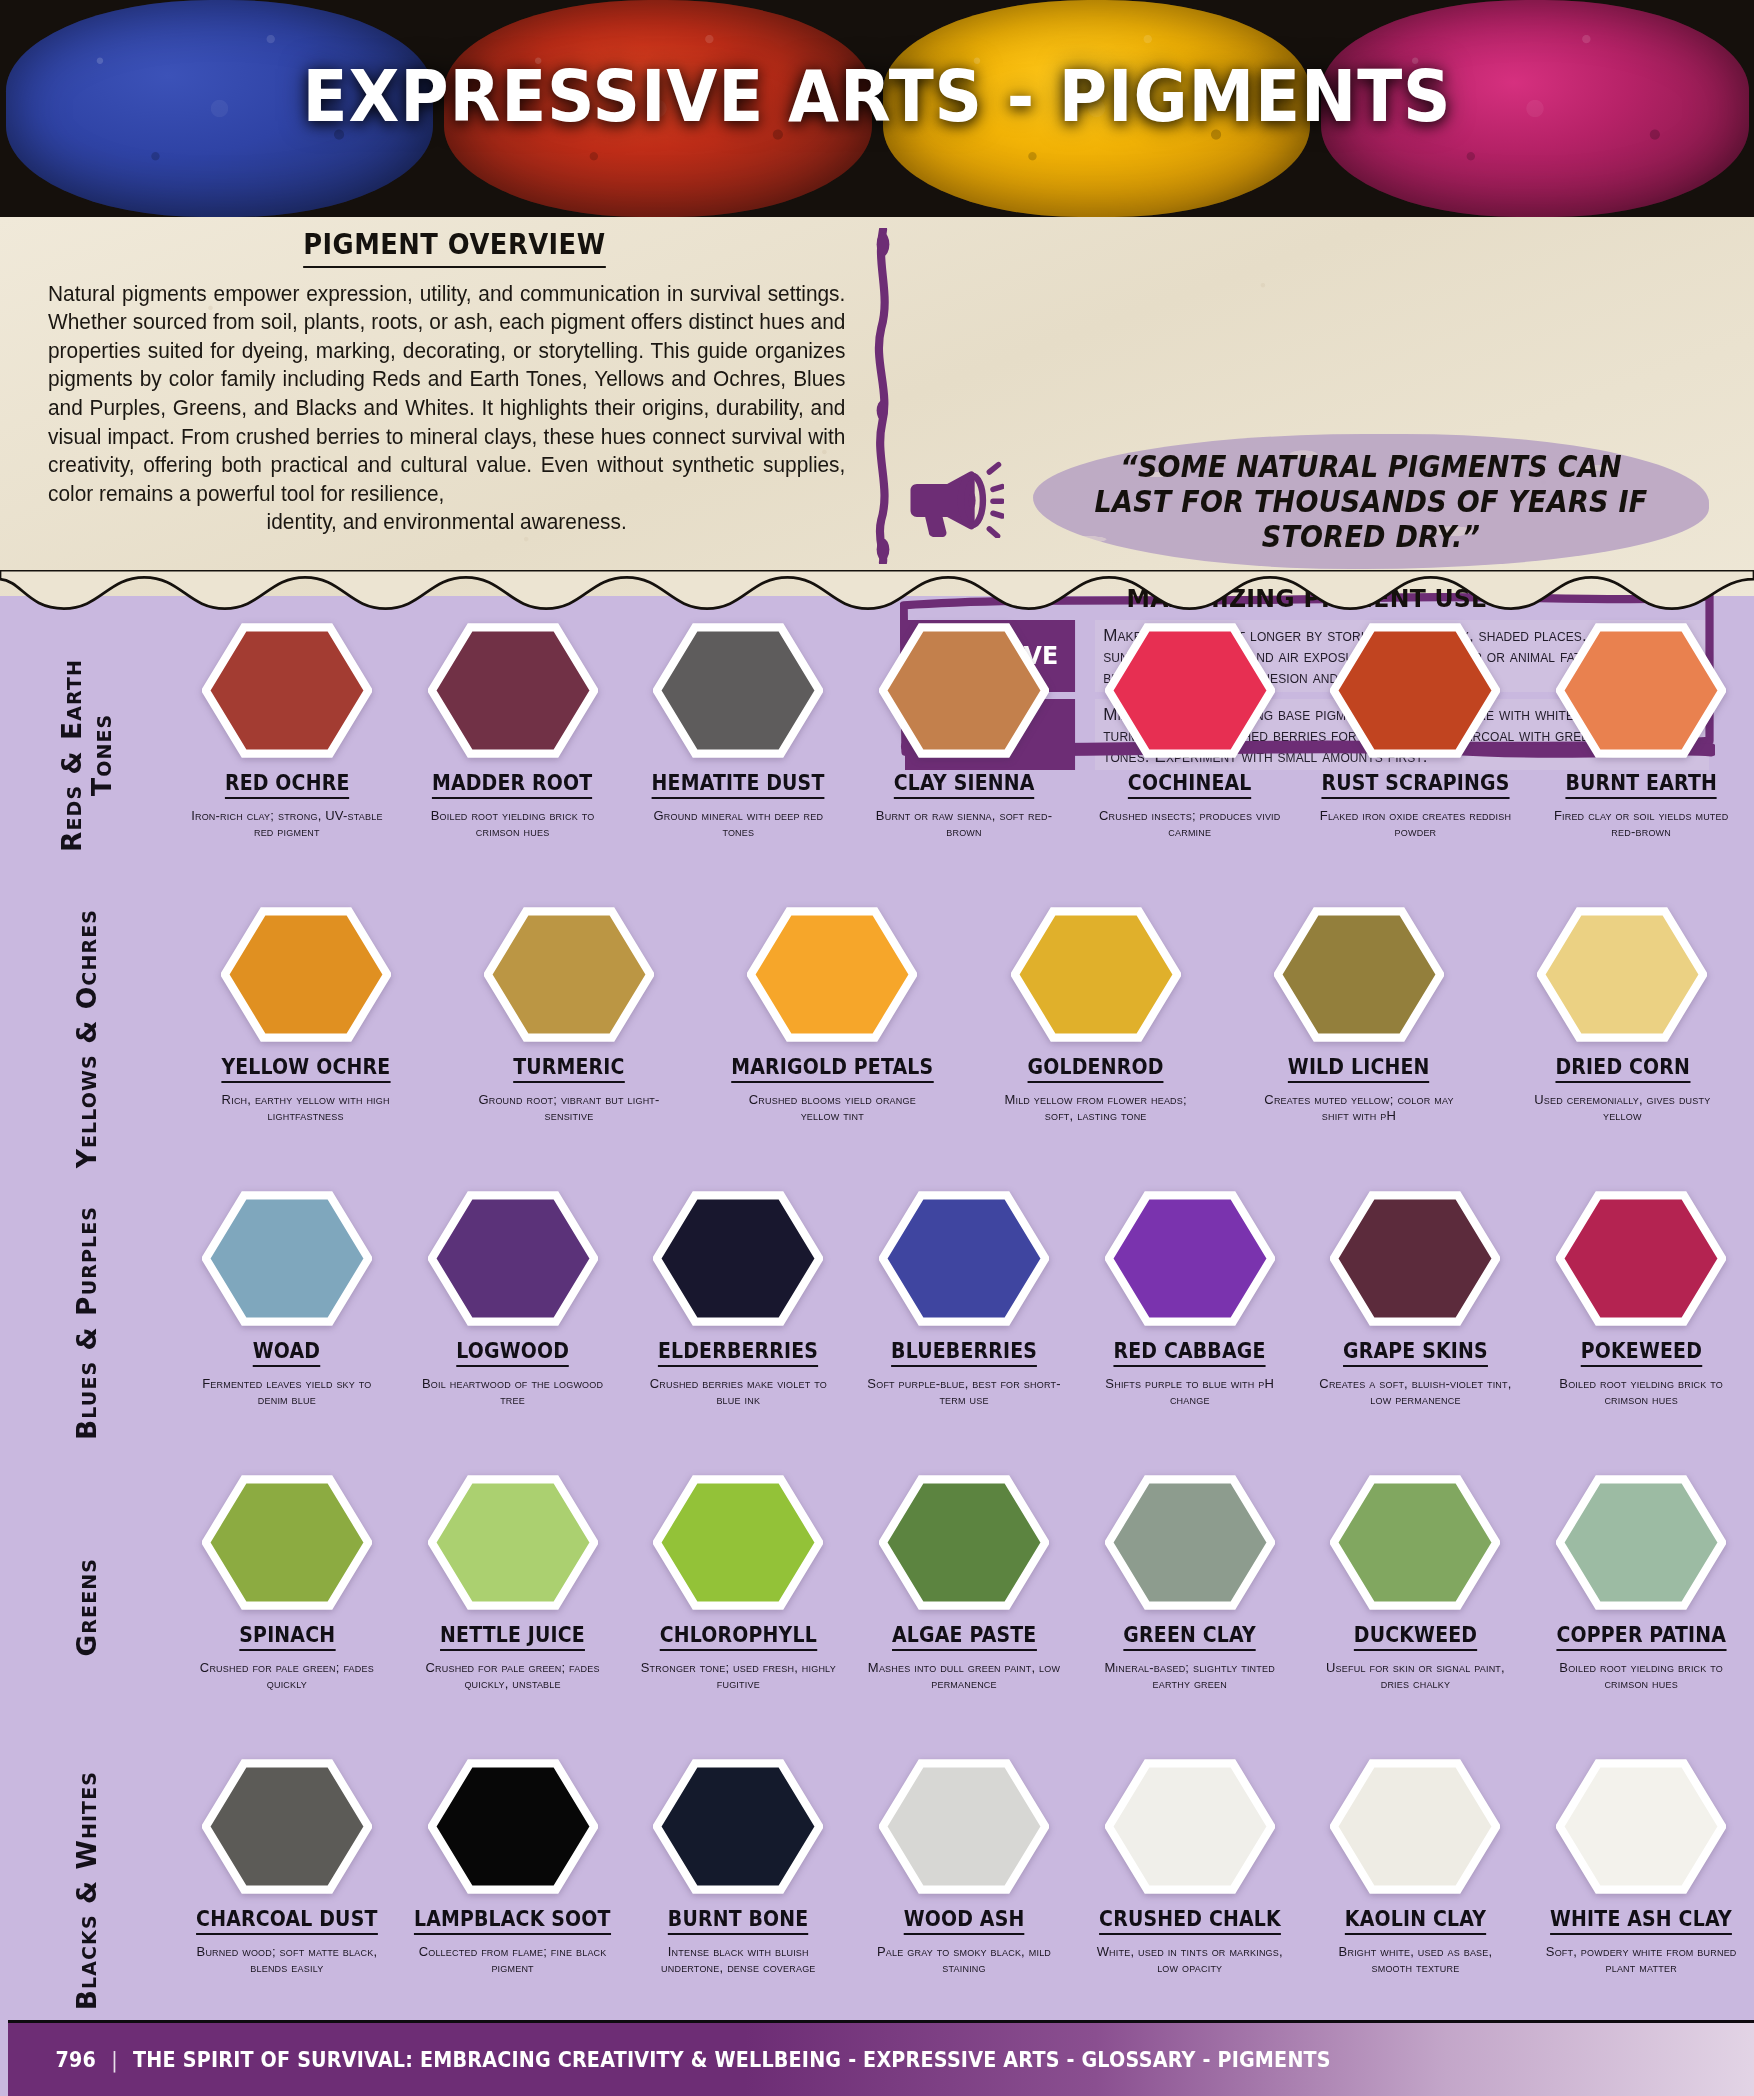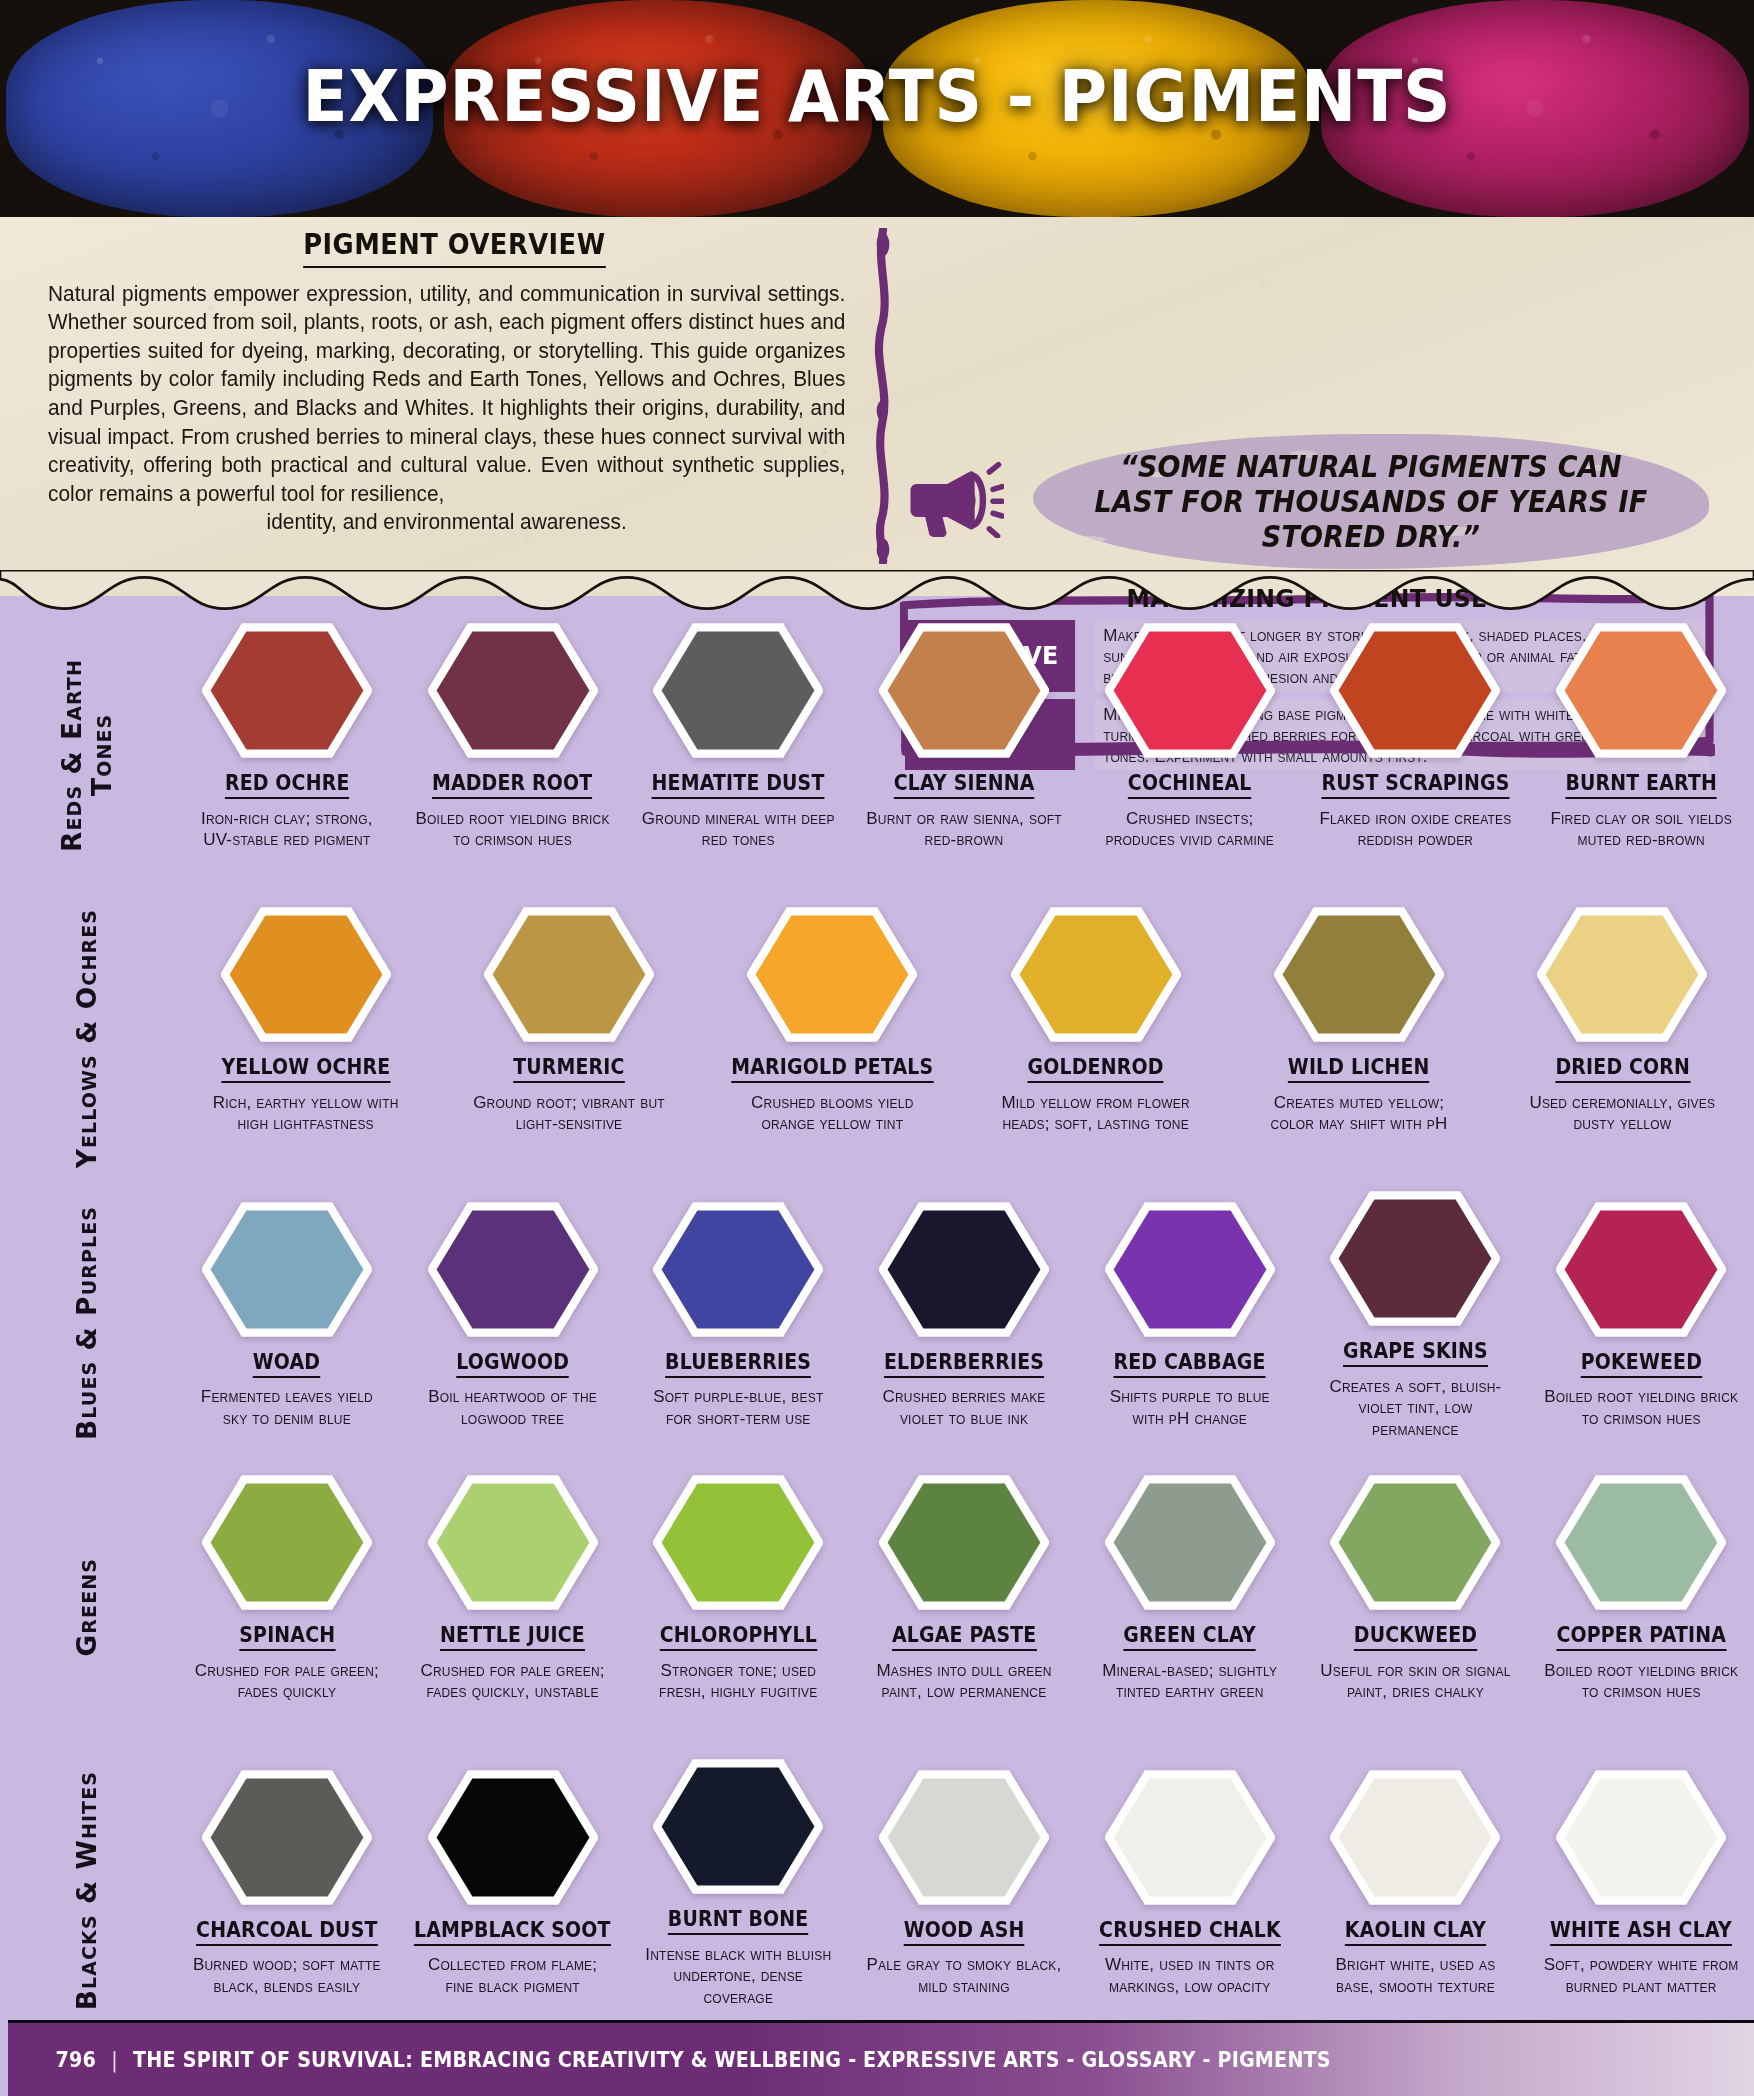--- a/index.html
+++ b/index.html
@@ -252,21 +252,21 @@
     letter-spacing: 0.2px;
     transform: scaleX(.9);
     border-bottom: 2.7px solid #120f16;
     padding-bottom: 2.7px;
     white-space: nowrap;
   }
   .cell-desc {
     margin-top: 8.2px;
     width: 196px;
     text-align: center;
-    font-size: 17px;
+    font-size: 13px;
     line-height: 1.28;
     color: #1a1520;
     font-variant: small-caps;
     letter-spacing: 0.2px;
     font-stretch: condensed;
   }
 
   
   .footer {
     position: absolute;
@@ -528,34 +528,34 @@
           <svg viewBox="0 0 186 150">
               <polygon points="46,6 140,6 182,75 140,144 46,144 4,75" fill="#5b3279" stroke="#ffffff" stroke-width="9"></polygon>
             </svg>
         </div>
         <div class="cell-name">LOGWOOD</div>
         <div class="cell-desc">Boil heartwood of the logwood tree</div>
       </div>
       <div class="cell">
         <div class="hexwrap">
           <svg viewBox="0 0 186 150">
+              <polygon points="46,6 140,6 182,75 140,144 46,144 4,75" fill="#18172e" stroke="#ffffff" stroke-width="9"></polygon>
+            </svg>
+        </div>
+        <div class="cell-name">ELDERBERRIES</div>
+        <div class="cell-desc">Crushed berries make violet to blue ink</div>
+      </div>
+      <div class="cell">
+        <div class="hexwrap">
+          <svg viewBox="0 0 186 150">
               <polygon points="46,6 140,6 182,75 140,144 46,144 4,75" fill="#3f45a0" stroke="#ffffff" stroke-width="9"></polygon>
             </svg>
         </div>
         <div class="cell-name">BLUEBERRIES</div>
         <div class="cell-desc">Soft purple-blue, best for short-term use</div>
-      </div>
-      <div class="cell">
-        <div class="hexwrap">
-          <svg viewBox="0 0 186 150">
-              <polygon points="46,6 140,6 182,75 140,144 46,144 4,75" fill="#18172e" stroke="#ffffff" stroke-width="9"></polygon>
-            </svg>
-        </div>
-        <div class="cell-name">ELDERBERRIES</div>
-        <div class="cell-desc">Crushed berries make violet to blue ink</div>
       </div>
       <div class="cell">
         <div class="hexwrap">
           <svg viewBox="0 0 186 150">
               <polygon points="46,6 140,6 182,75 140,144 46,144 4,75" fill="#7a33ae" stroke="#ffffff" stroke-width="9"></polygon>
             </svg>
         </div>
         <div class="cell-name">RED CABBAGE</div>
         <div class="cell-desc">Shifts purple to blue with pH change</div>
       </div>

